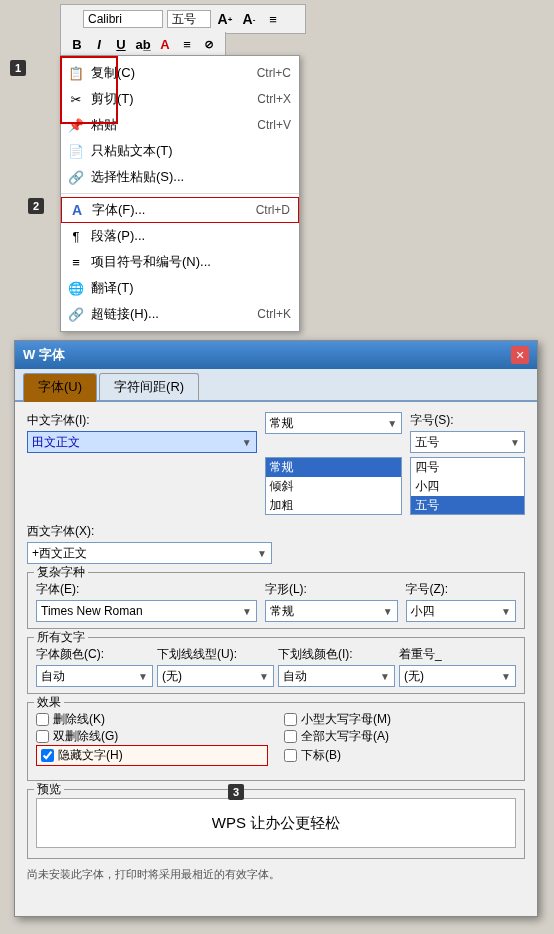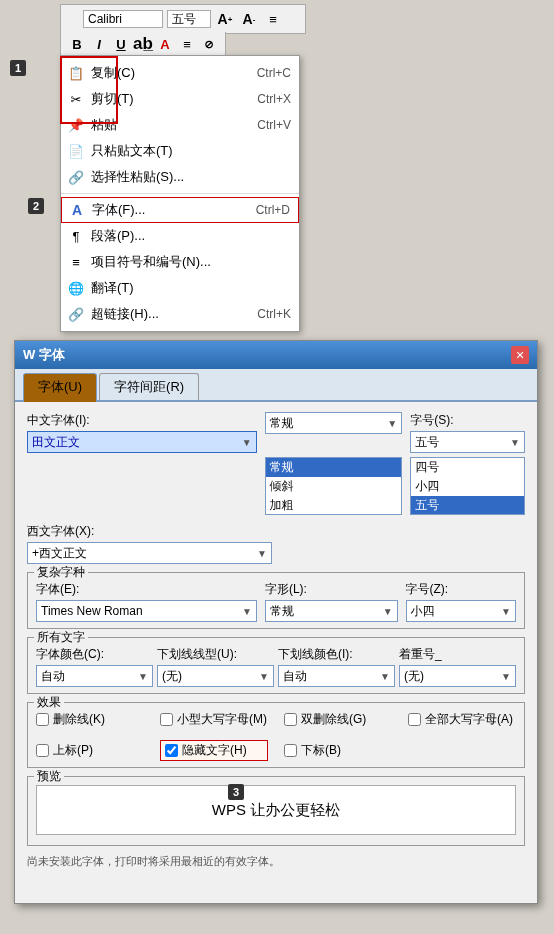--- a/index.html
+++ b/index.html
@@ -229,22 +229,23 @@
       position: relative;
       cursor: pointer;
     }
     .select-with-arrow span.arrow {
       margin-left: auto;
       font-size: 10px;
       color: #555;
     }
     .effects-grid {
       display: grid;
-      grid-template-columns: 1fr 1fr 1fr 1fr;
-      gap: 12px 16px;
+      grid-template-columns: 1fr 1fr;
+      gap: 0 16px;
+      margin-bottom: 8px;
     }
     .checkbox-row {
       display: flex;
       align-items: center;
       gap: 4px;
       font-size: 12px;
     }
     .checkbox-row input[type=checkbox] {
       margin: 0;
     }
@@ -291,21 +292,21 @@
   <input class="toolbar-font-size" type="text" value="五号" style="">
   <button class="toolbar-btn" style="font-size:14px;">A<sup style="font-size:8px;">+</sup></button>
   <button class="toolbar-btn" style="font-size:14px;">A<sup style="font-size:8px;">-</sup></button>
   <button class="toolbar-btn">≡</button>
 </div>
 
 <div class="toolbar-row2">
   <button class="toolbar-btn" style="font-weight:bold;">B</button>
   <button class="toolbar-btn" style="font-style:italic;">I</button>
   <button class="toolbar-btn" style="text-decoration:underline;">U</button>
-  <button class="toolbar-btn" style="font-size:17px;">ab̲</button>
+  <button class="toolbar-btn" style="font-size:13px;">ab̲</button>
   <button class="toolbar-btn" style="color:#c00;">A</button>
   <button class="toolbar-btn">≡</button>
   <button class="toolbar-btn" style="font-size:11px;">⊘</button>
 </div>
 
 <div class="num-badge" style="left:10px; top:60px;">1</div>
 
 <div class="outline-box-1"></div>
 
 <div class="context-menu">
@@ -518,24 +519,20 @@
           <label>小型大写字母(M)</label>
         </div>
         <div class="checkbox-row">
           <input type="checkbox" style="">
           <label>双删除线(G)</label>
         </div>
         <div class="checkbox-row">
           <input type="checkbox" style="">
           <label>全部大写字母(A)</label>
         </div>
-        <div class="checkbox-row">
-          <input type="checkbox" style="">
-          <label>上标(P)</label>
-        </div>
         <div class="checkbox-row" style="border: 1px solid #cc0000; padding: 1px 4px; background: #fff8f0;">
           <input type="checkbox" checked="" style="">
           <label>隐藏文字(H)</label>
         </div>
         <div class="checkbox-row">
           <input type="checkbox" style="">
           <label>下标(B)</label>
         </div>
       </div>
     </div>

